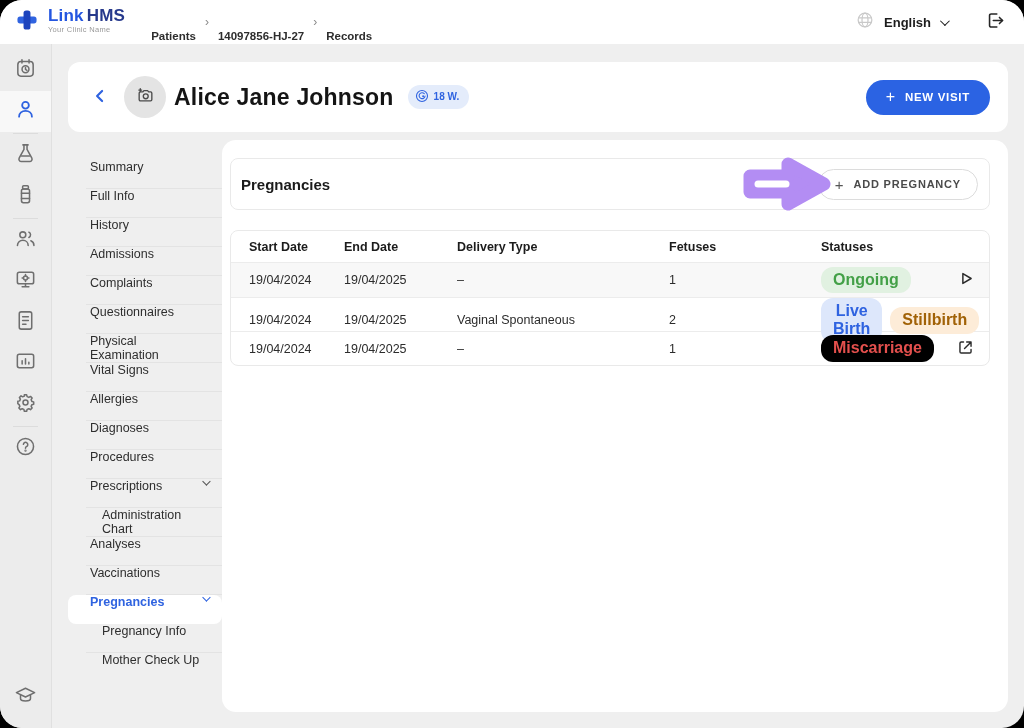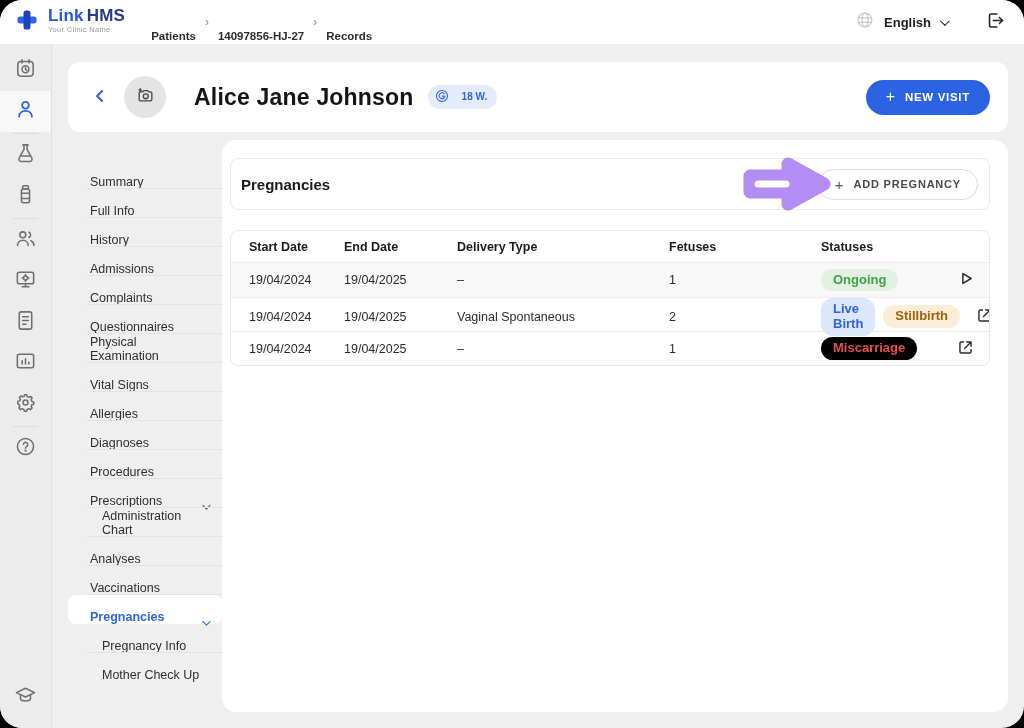--- a/index.html
+++ b/index.html
@@ -55,35 +55,35 @@
 
   
   .patient-card {
     position:absolute; left:68px; top:62px; width:940px; height:70px;
     background:#fff; border-radius:12px; display:flex; align-items:center;
     padding:0 18px 0 20px; z-index:2;
   }
   .back-btn { background:none; border:none; cursor:pointer; display:flex; padding:2px; }
   .avatar { width:42px; height:42px; border-radius:50%; background:#e4e4e4;
     display:flex; align-items:center; justify-content:center; margin-left:12px; cursor:pointer; flex:0 0 auto; }
-  .pt-main { margin-left:28px; }
+  .pt-main { margin-left:8px; }
   .pt-name-row { display:flex; align-items:center; gap:14px; }
   .pt-name { font-size:23px; font-weight:600; color:#141414; letter-spacing:.2px; line-height:1.05; }
-  .gest-badge { display:inline-flex; align-items:center; gap:13px;
+  .gest-badge { display:inline-flex; align-items:center; gap:5px;
     background:#e4ecfb; border-radius:12px; padding:4px 10px 4px 7px;
     font-size:10px; font-weight:700; color:#2f63e0; }
   .pt-sub { font-size:10.5px; color:#a3a3a3; margin-top:2px; }
   .new-visit-btn { margin-left:auto; display:flex; align-items:center; gap:9px;
     background:#2b63e3; color:#fff; border:none; border-radius:18px;
     height:35px; padding:0 20px; font-size:11.5px; font-weight:700;
     letter-spacing:.7px; cursor:pointer; font-family:inherit; }
 
   
   .side-menu { position:absolute; left:68px; top:160px; width:154px; z-index:2; }
-  .side-item { position:relative; height:29px; display:flex; align-items:flex-end;
+  .side-item { position:relative; height:29px; display:flex; align-items:flex-start;
     padding:0 14px 0 22px; font-size:12.5px; color:#2e2e2e; cursor:pointer; }
   .side-item::after { content:""; position:absolute; left:18px; right:0; bottom:0;
     height:1px; background:#e3e3e3; }
   .side-item:last-child::after { display:none; }
   .side-item.sub { padding-left:34px; }
   .side-item .chev { width:5.5px; height:5.5px; border-width:1.6px; border-color:#555;
     margin-left:auto; transform:rotate(45deg) translateY(-1px); }
   .side-item.active { background:#fff; border-radius:8px; color:#2f63e0; font-weight:700; }
   .side-item.active::after { display:none; }
   .side-item.active .chev { border-color:#2f63e0; }
@@ -104,21 +104,21 @@
   .table-panel { margin-top:20px; overflow:hidden; }
   .trow { display:grid; grid-template-columns:95px 113px 212px 152px 1fr 48px;
     align-items:center; padding-left:18px; }
   .thead { height:32px; border-bottom:1px solid #ececec; }
   .th { font-size:12.5px; font-weight:700; color:#1c1c1c; }
   .tbody-row { height:34px; font-size:12.5px; color:#2c2c2c; }
   .tbody-row + .tbody-row { border-top:1px solid #ececec; }
   .tbody-row.shaded { background:#f8f8f8; }
   .status-cell { display:flex; gap:8px; align-items:center; }
   .badge { display:inline-block; padding:4px 12px; border-radius:12px;
-    font-size:13px; font-weight:700; line-height:1.15; }
+    font-size:16px; font-weight:700; line-height:1.15;text-align:center; }
   .b-green  { color:#43a047; background:#e1f1e1; }
   .b-blue   { color:#2f63e0; background:#dde7fb; }
   .b-orange { color:#a16207; background:#fdecd8; }
   .b-red    { color:#e4504d; background:#000000; }
   .row-action { background:none; border:none; cursor:pointer; display:flex;
     align-items:center; justify-content:center; }
 
   
   .annotation-arrow { position:absolute; left:735px; top:151px; width:102px;
     height:66px; z-index:6; pointer-events:none; }

